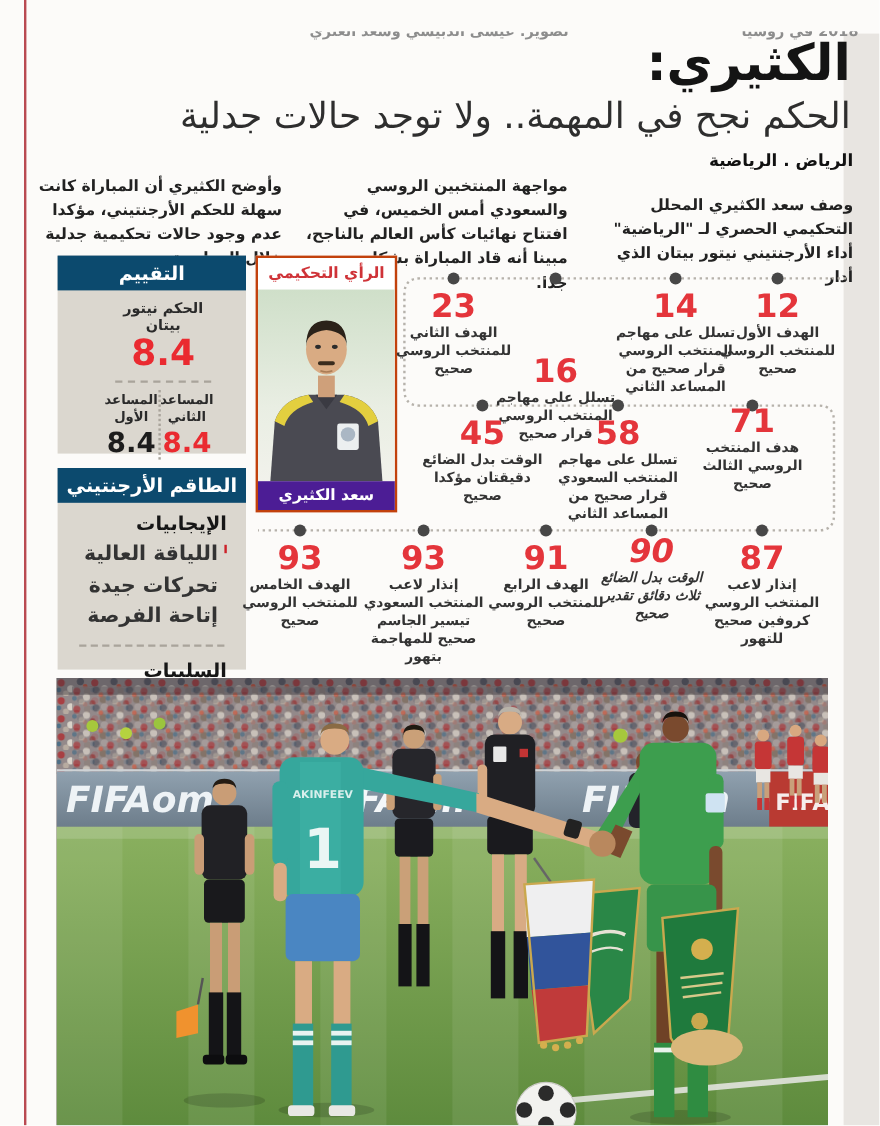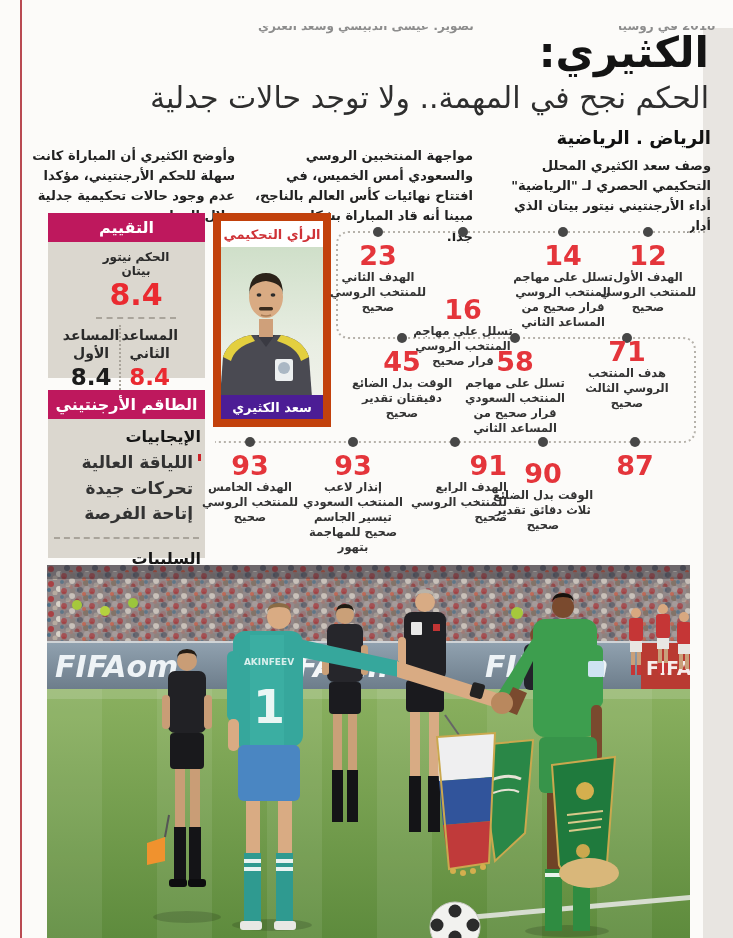--- a/index.html
+++ b/index.html
@@ -17,45 +17,45 @@
   .credit-photo { left:258px; }
   .credit-section { left:618px; }
 
   
   .kicker { position:absolute; top:28px; right:24px; font-size:42px; font-weight:700; color:#141414; letter-spacing:-1px; }
   .main-title { position:absolute; top:80px; right:24px; font-size:30px; font-weight:500; color:#2e2e2e; }
 
   
   .intro { position:absolute; top:124px; right:22px; width:686px; display:flex; gap:14px; }
   .intro .col { width:224px; font-size:13px; font-weight:700; color:#222; line-height:1.55; text-align:right; }
-  .byline { font-size:18px; font-weight:900; color:#111; margin-bottom:4px; }
+  .byline { font-size:14px; font-weight:900; color:#111; margin-bottom:16px; }
 
   
   .gbox { position:absolute; right:528px; width:157px; background:#dbd7cf; }
-  .gbox-head { height:29px; background:#be185d; color:#fff; font-size:16px; font-weight:800; display:flex; align-items:center; justify-content:center; }
+  .gbox-head { height:29px; background:#0c4a6e; color:#fff; font-size:16px; font-weight:800; display:flex; align-items:center; justify-content:center; }
   .rating-box { top:213px; height:165px; }
   .crew-box { top:390px; height:168px; }
   .gbox-body { padding:8px 27px 6px; text-align:center;margin-left:19px; }
   .ref-label { font-size:12px; font-weight:800; color:#2a2a2a; }
   .big-score { font-size:30px; font-weight:800; color:#ea2a30; line-height:1.1; }
   .dash-div { border-top:2px dashed #a9a49b; margin:6px 2px; }
   .assistants { display:flex; }
   .assistants .cell { flex:1; padding-top:2px; }
   .assistants .cell.first { border-left:2px dotted #a9a49b; }
-  .a-label { font-size:14px; font-weight:800; color:#2a2a2a; line-height:1.25; }
+  .a-label { font-size:11px; font-weight:800; color:#2a2a2a; line-height:1.25; }
   .a-score { font-size:23px; font-weight:800; margin-top:2px; }
   .score-red { color:#ea2a30; } .score-black { color:#1c1c1c; }
 
-  .crew-body { padding:6px 4px; text-align:right; }
+  .crew-body { padding:6px 16px; text-align:right; }
   .crew-title { font-size:16px; font-weight:900; color:#161616; margin:2px 0 4px; }
   .crew-item { display:flex; gap:5px; font-size:17px; font-weight:700; color:#333; line-height:1.5; }
   .bullet { width:7px; height:7px; background:#cc2128; margin-top:4px; flex:0 0 aupx; flex-basis:7px; }
 
   
-  .ref-card { position:absolute; right:402px; top:213px; width:118px; height:214px; background:#fff; border:8px solid #c2410c; display:flex; flex-direction:column; }
+  .ref-card { position:absolute; right:402px; top:213px; width:118px; height:214px; background:#fff; border:2px solid #c2410c; display:flex; flex-direction:column; }
   .ref-card-tag { height:26px; display:flex; align-items:center; justify-content:center; color:#cf3338; font-size:13px; font-weight:900; }
   .ref-card-photo { flex:1; overflow:hidden; }
   .ref-card-name { height:24px; background:#4c1d95; color:#fff; font-size:13px; font-weight:800; display:flex; align-items:center; justify-content:center; }
 
   
   .timeline { position:absolute; left:197px; top:215px; width:518px; height:348px; direction:ltr; }
   .timeline svg { position:absolute; left:0; top:0; }
   .tl-event { position:absolute; width:104px; text-align:center; direction:rtl; }
   .tl-min { font-size:27px; font-weight:800; color:#e4353b; line-height:1; }
   .tl-text { font-size:11.5px; font-weight:700; color:#333; line-height:1.3; margin-top:1px; }
@@ -188,38 +188,39 @@
     <div class="tl-event" style="left:214px;top:33px;margin-top:48px;">
       <div class="tl-min">16</div>
       <div class="tl-text">تسلل على مهاجم المنتخب الروسي قرار صحيح</div>
     </div>
     <div class="tl-event" style="left:129px;top:27px;">
       <div class="tl-min">23</div>
       <div class="tl-text">الهدف الثاني للمنتخب الروسي صحيح</div>
     </div>
     <div class="tl-event" style="left:153px;top:133px;">
       <div class="tl-min">45</div>
-      <div class="tl-text">الوقت بدل الضائع دقيقتان تقدير صحيح</div>
+      <div class="tl-text">الوقت بدل الضائع دقيقتان مؤكدا صحيح</div>
     </div>
     <div class="tl-event" style="left:266px;top:133px;">
       <div class="tl-min">58</div>
       <div class="tl-text">تسلل على مهاجم المنتخب السعودي قرار صحيح من المساعد الثاني</div>
     </div>
     <div class="tl-event" style="left:378px;top:123px;">
       <div class="tl-min">71</div>
       <div class="tl-text">هدف المنتخب الروسي الثالث صحيح</div>
     </div>
     <div class="tl-event" style="left:386px;top:237px;">
       <div class="tl-min">87</div>
-    </div>
-    <div class="tl-event" style="left:294px;top:245px;">
+      <div class="tl-text">إنذار لاعب المنتخب الروسي كروفين صحيح للتهور</div>
+    </div>
+    <div class="tl-event" style="left:294px;top:231px;font-style:italic;">
       <div class="tl-min">90</div>
       <div class="tl-text">الوقت بدل الضائع ثلاث دقائق تقدير صحيح</div>
     </div>
-    <div class="tl-event" style="left:206px;top:237px;text-align:right;">
+    <div class="tl-event" style="left:206px;top:237px;">
       <div class="tl-min">91</div>
       <div class="tl-text">الهدف الرابع للمنتخب الروسي صحيح</div>
     </div>
     <div class="tl-event" style="left:104px;top:237px;">
       <div class="tl-min">93</div>
       <div class="tl-text">إنذار لاعب المنتخب السعودي تيسير الجاسم صحيح للمهاجمة بتهور</div>
     </div>
     <div class="tl-event" style="left:1px;top:237px;">
       <div class="tl-min">93</div>
       <div class="tl-text">الهدف الخامس للمنتخب الروسي صحيح</div>

